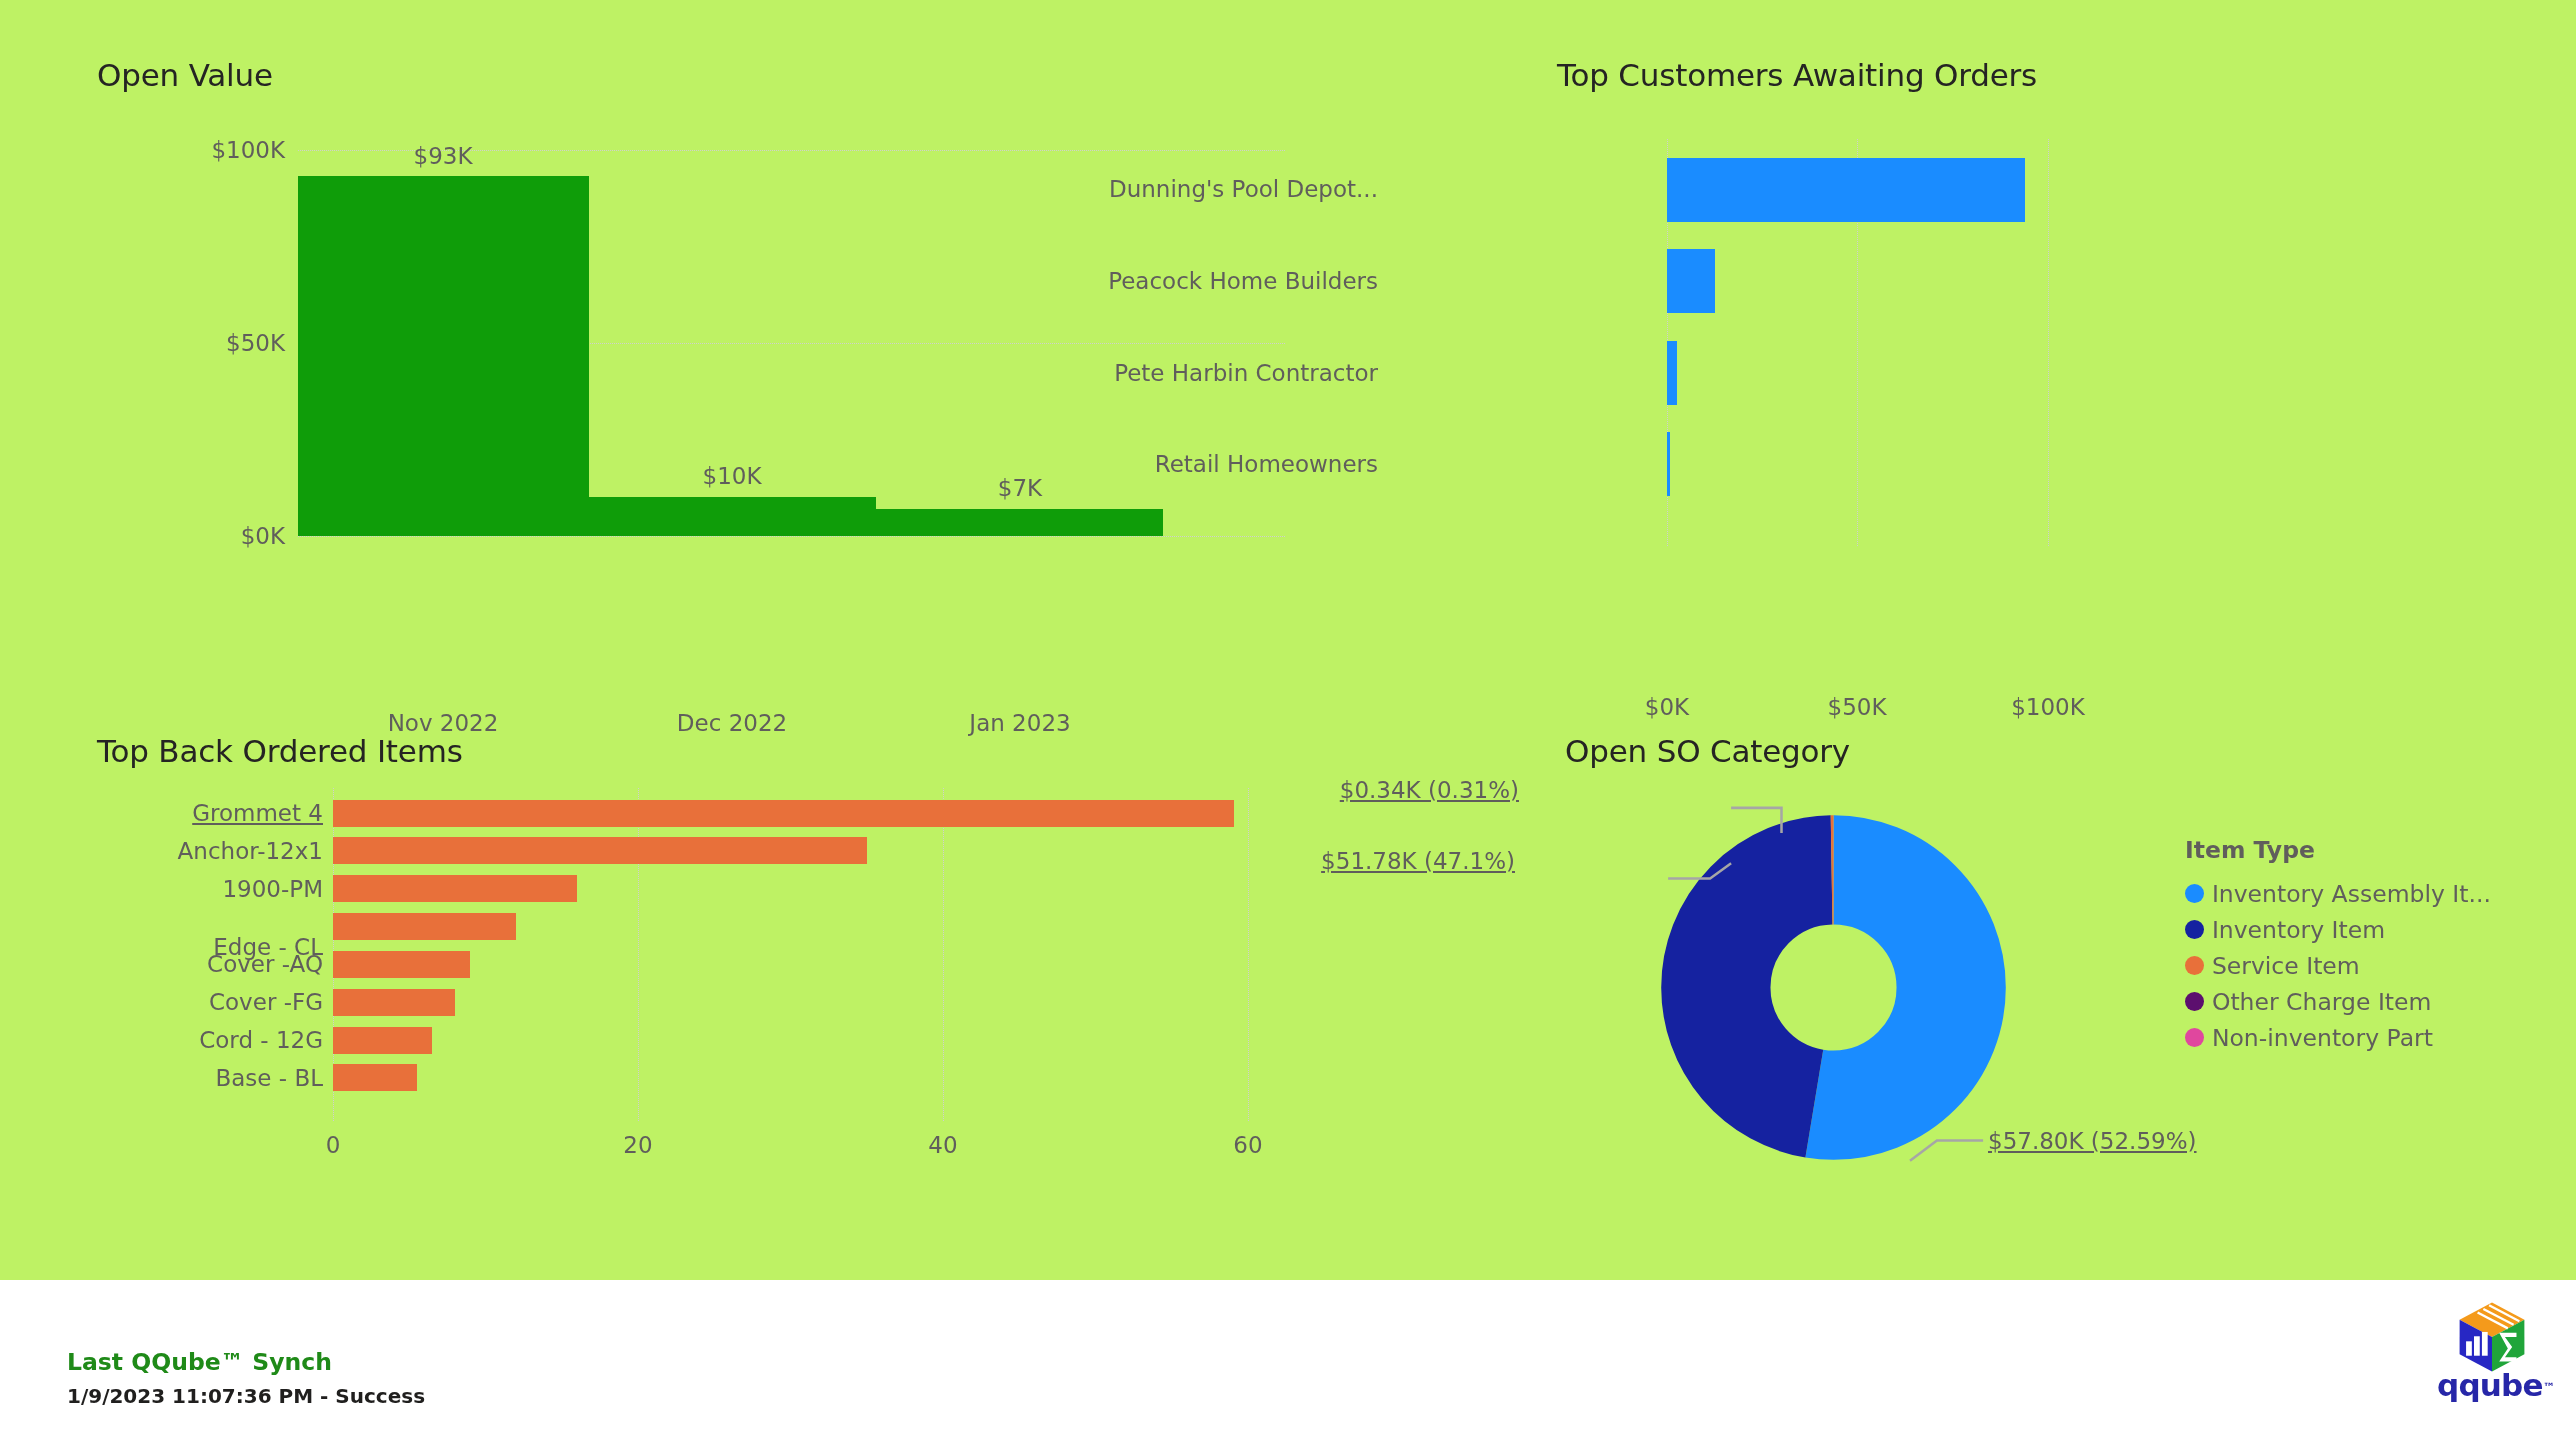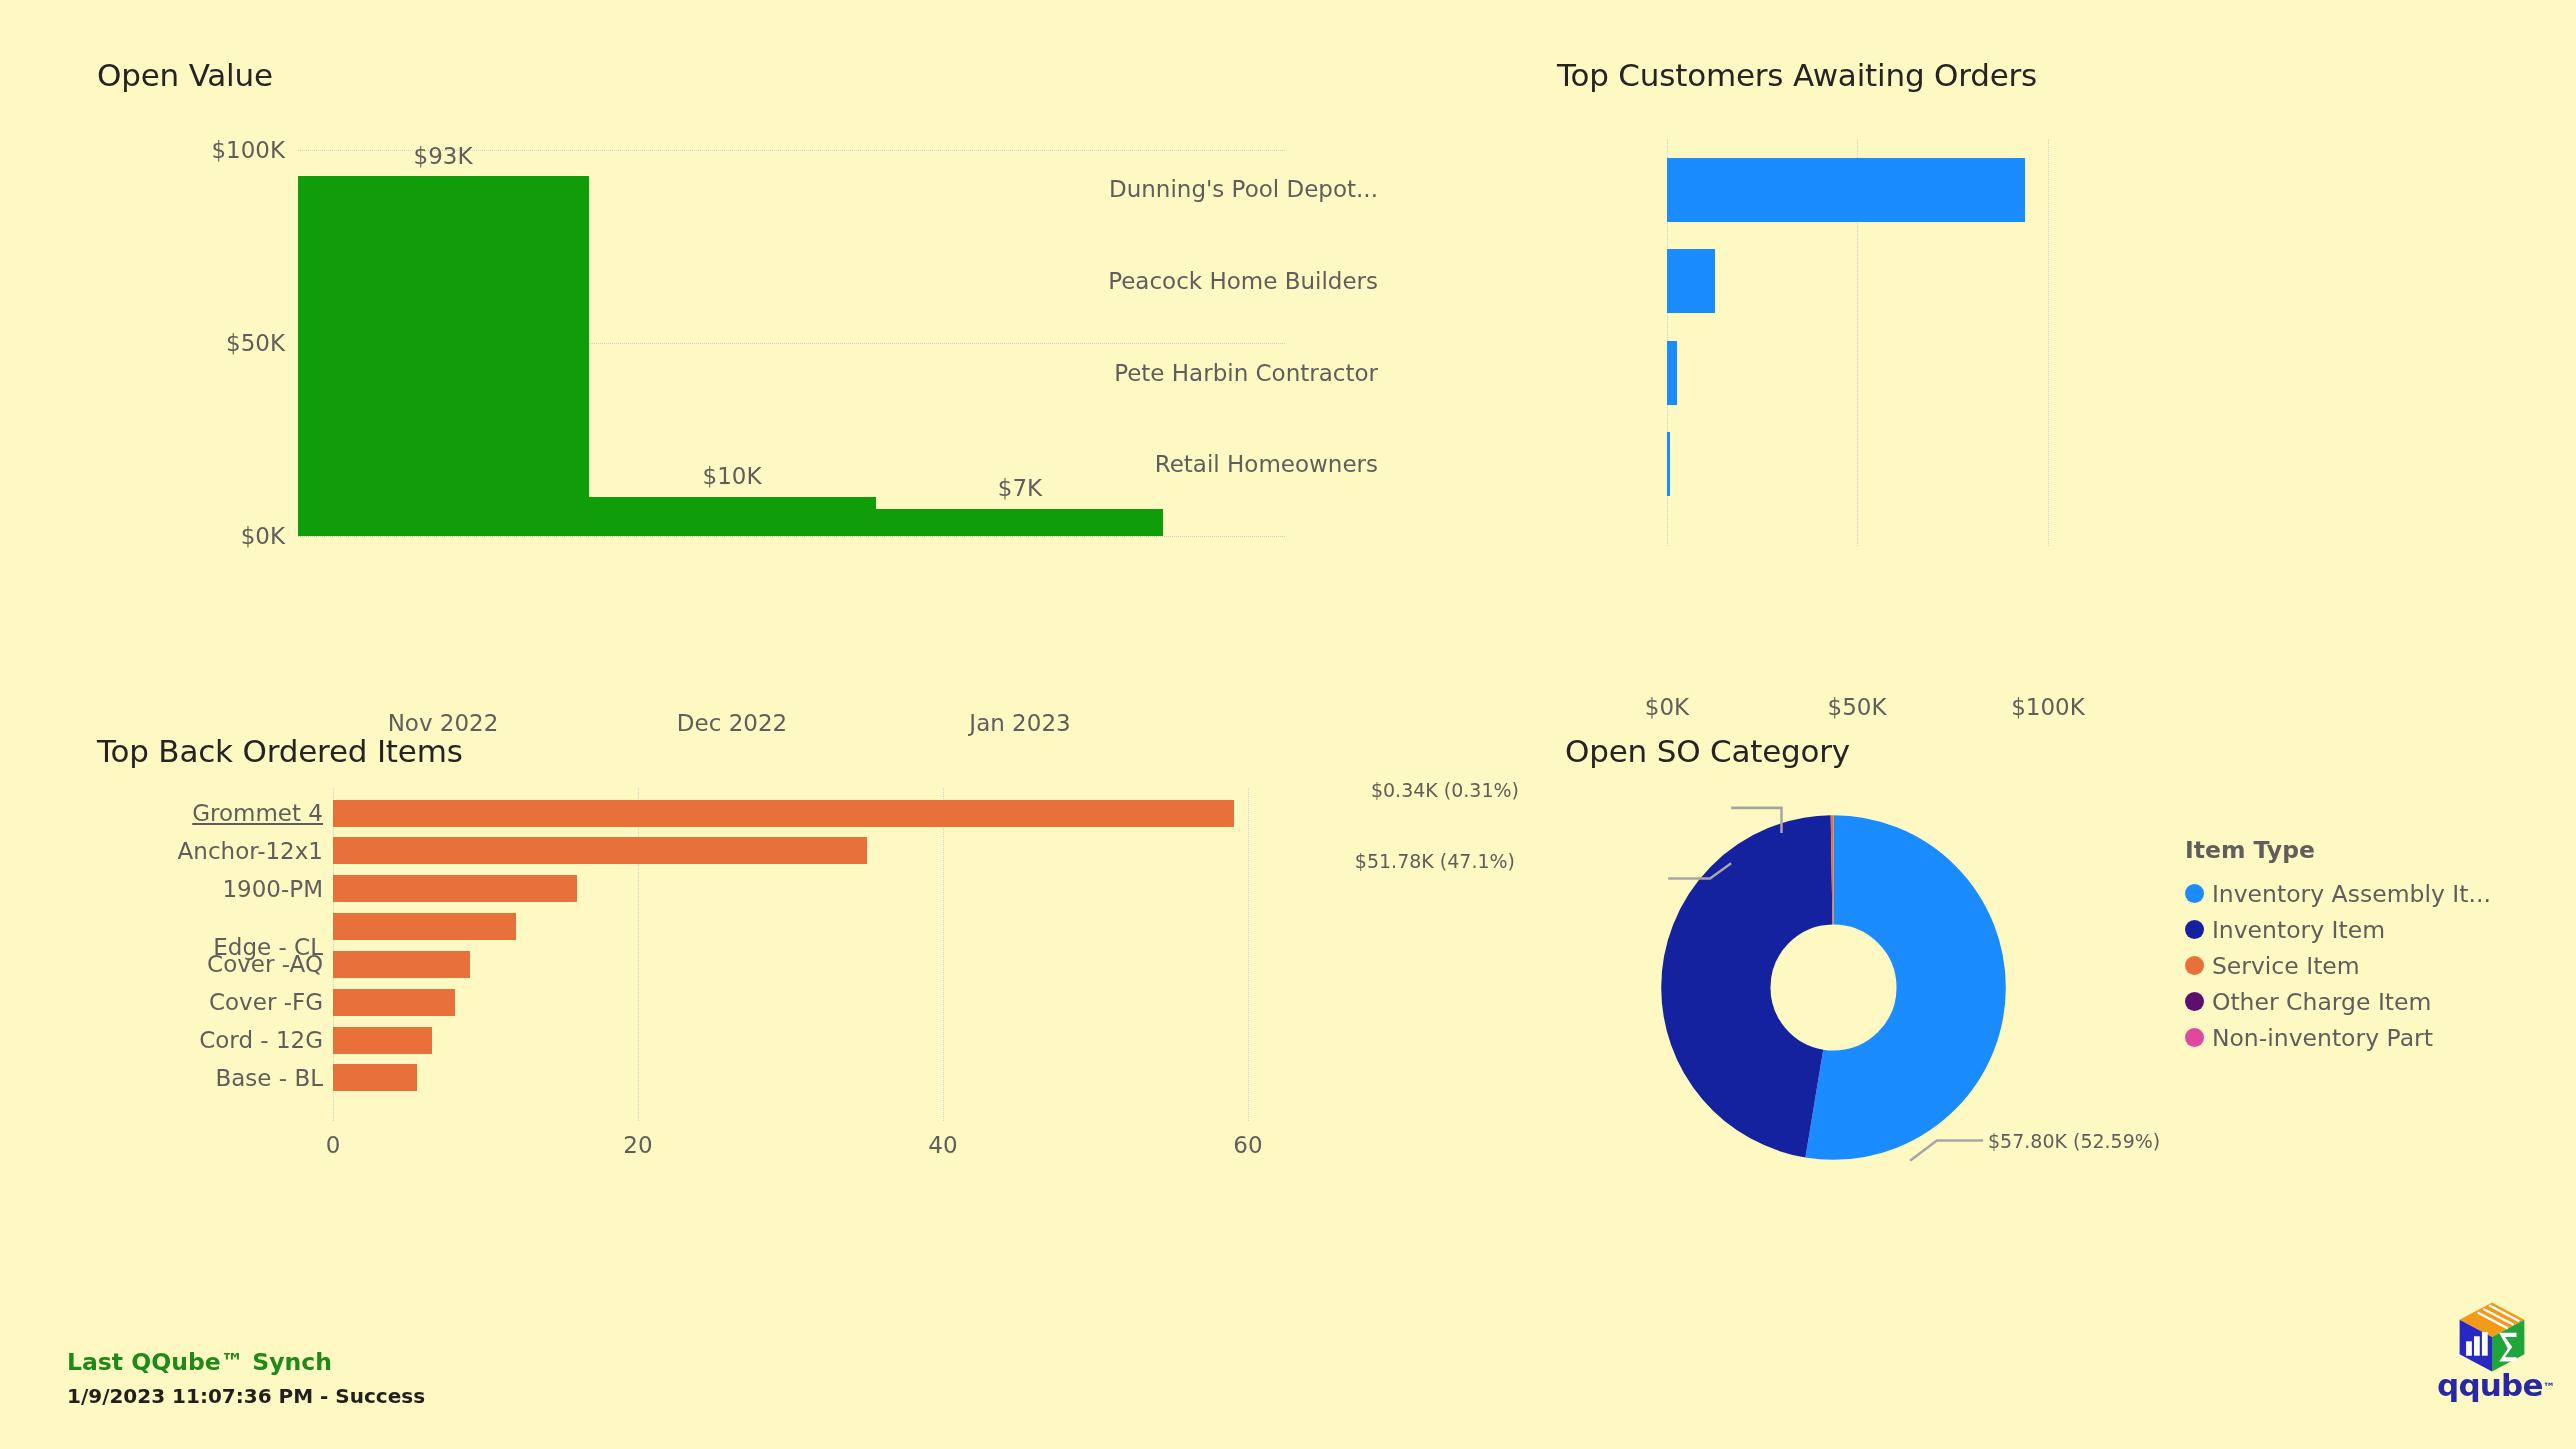--- a/index.html
+++ b/index.html
@@ -2,21 +2,21 @@
 <html style="font-size:13.4px"><head>
 <meta charset="utf-8">
 <style>
   * { box-sizing: border-box; margin: 0; padding: 0; }
   html, body {
     width: 2576px; height: 1449px;
     background: #ffffff;
     font-family: "DejaVu Sans", "Liberation Sans", sans-serif;
     overflow: hidden;
   }
-  .page { position: relative; width: 2576px; height: 1449px; background: #fef9c3; }
+  .page { position: relative; width: 2576px; height: 1280px; background: #bef264; }
 
   .panel { position: absolute; }
   .panel-title {
     font-size: 31px;
     color: #252423;
     letter-spacing: -0.2px;
     white-space: nowrap;
   }
 
   
@@ -70,21 +70,21 @@
     text-align: right; white-space: nowrap;
   }
   .p3-xtick { position: absolute; top: 334px; transform: translateX(-50%); text-align: center; }
 
   
   #panel-open-so { left: 1378px; top: 672px; width: 1198px; height: 588px; }
   #p4-title { position: absolute; left: 187px; top: 61px; }
   #donut-wrap { position: absolute; left: 279px; top: 139px; width: 353px; height: 353px; }
   #donut { width: 353px; height: 353px; }
 
-  .callout { position: absolute; font-size: 19px; color: #605e5c; white-space: nowrap; }
+  .callout { position: absolute; font-size: 23px; color: #605e5c; white-space: nowrap; text-decoration: underline; }
   .leader { position: absolute; }
 
   
   #p4-legend { position: absolute; left: 807px; top: 164px; }
   #legend-title {
     font-size: 23.5px; font-weight: bold; color: #605e5c;
     margin-bottom: 11.8px;
   }
   .legend-row { display: flex; align-items: center; height: 36px; }
   .legend-dot {

